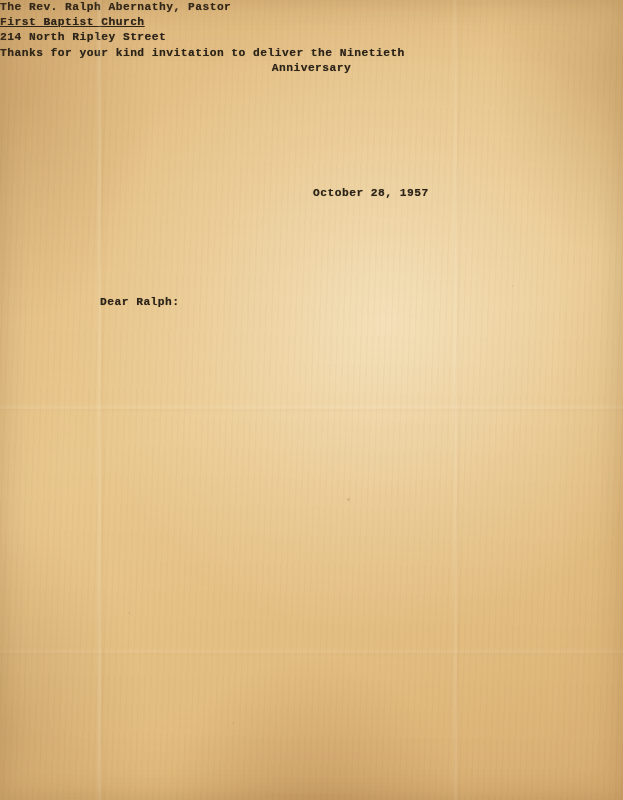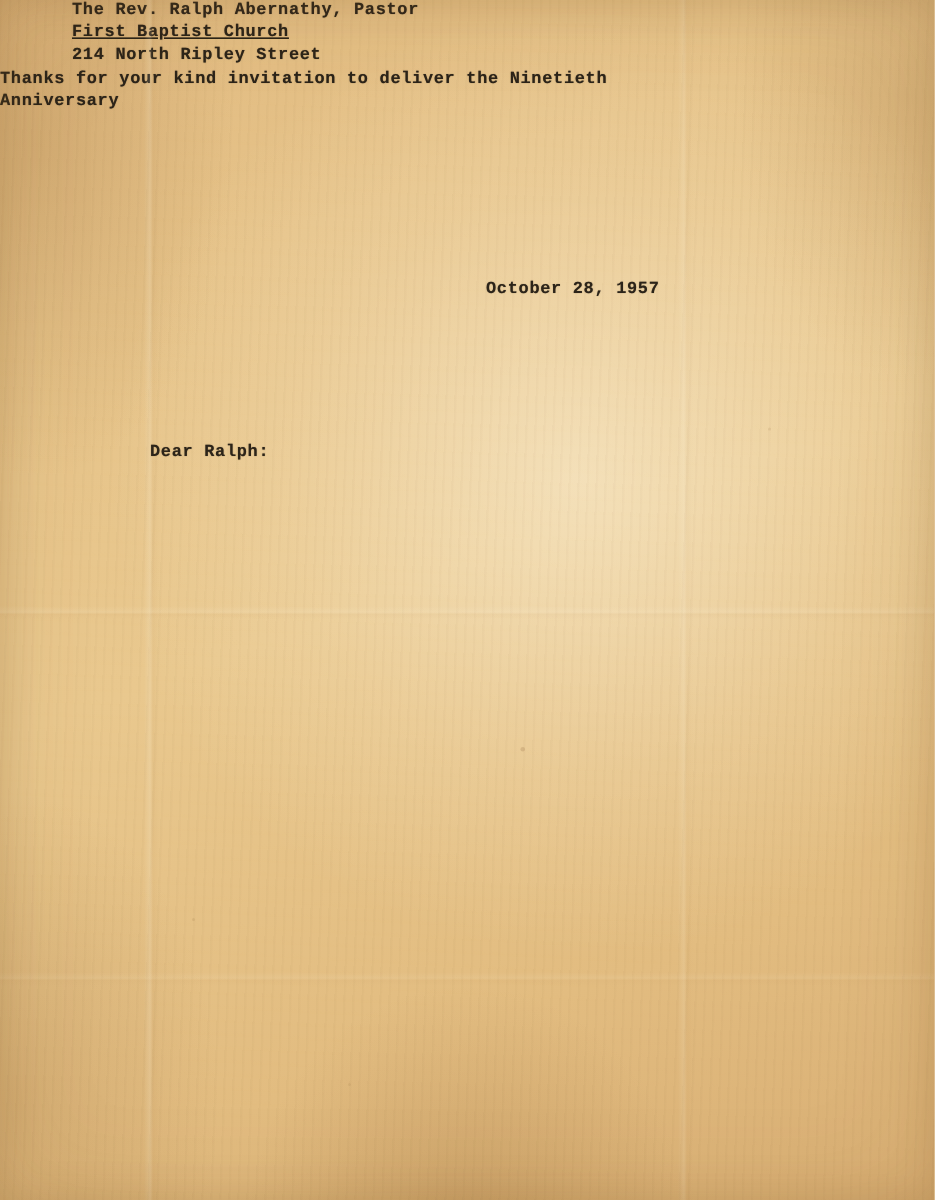--- a/index.html
+++ b/index.html
@@ -75,27 +75,26 @@
     font-family: "Liberation Mono", monospace;
     font-size: 11.3px;
     line-height: 15.2px;
     letter-spacing: 0.45px;
     font-weight: 700;
     white-space: pre;
     text-shadow: 0 0 0.7px rgba(44,36,25,0.55);
   }
 
   .date-line {
-    left: 324px;
+    left: 313px;
     top: 186px;
   }
   .address-block {
     left: 86px;
     top: 232px;
-    padding-left: 48px;
   }
   .salutation {
     left: 100px;
     top: 295px;
   }
   .body-block {
     left: 86px;
     top: 328px;
   }
 </style>
@@ -121,17 +120,17 @@
   <div class="address-block">
     <div class="typed" style="position:static;">The Rev. Ralph Abernathy, Pastor</div>
     <div class="typed" style="position:static;text-decoration:underline;">First Baptist Church</div>
     <div class="typed" style="position:static;">214 North Ripley Street</div>
   </div>
 
   <div class="typed salutation">Dear Ralph:</div>
 
   <div class="body-block">
     <div class="typed" style="position:static;">Thanks for your kind invitation to deliver the Ninetieth</div>
-    <div class="typed" style="position:static;">Anniversary</div>
+    <div class="typed" style="position:static;text-align:center;">Anniversary</div>
   </div>
 
   <div class="edge-shade"></div>
 </div>
 
 </body></html>

